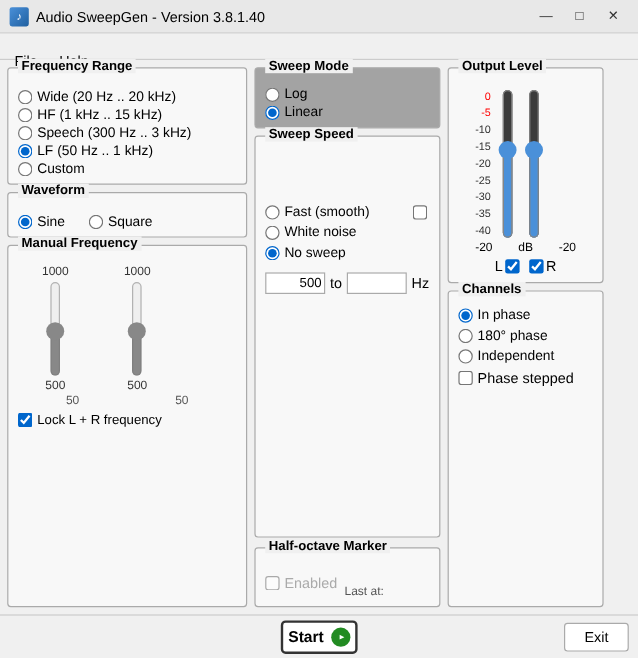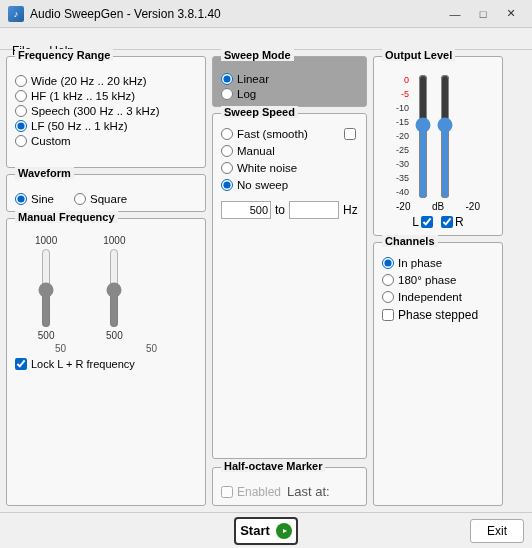--- a/index.html
+++ b/index.html
@@ -70,21 +70,21 @@
     }
     .main-content {
       display: flex;
       padding: 6px;
       gap: 6px;
       height: calc(548px - 50px - 36px);
     }
     .panel {
       border: 1px solid #aaa;
       border-radius: 3px;
-      padding: 20px 8px;
+      padding: 6px 8px;
       position: relative;
       background: #f8f8f8;
     }
     .panel-title {
       position: absolute;
       top: -8px;
       left: 8px;
       background: #f0f0f0;
       padding: 0 3px;
       font-size: 11px;
@@ -352,22 +352,23 @@
       cursor: pointer;
     }
     
     .phase-stepped-row {
       display: flex;
       align-items: center;
       gap: 4px;
       margin-top: 0;
     }
     .last-at-text {
-      font-size: 13px;
+      font-size: 10px;
       color: #555;
+      margin-top: 15px;
     }
     .enabled-row {
       display: flex;
       align-items: center;
       gap: 4px;
     }
   </style>
 </head>
 <body>
 
@@ -460,49 +461,45 @@
       </div>
     </div>
   </div>
 
   <div class="mid-col">
 
     <div class="sweep-mode-panel" style="padding-top:10px;">
       <span class="panel-title">Sweep Mode</span>
       <div class="radio-group" style="margin-top:6px;">
         <label class="radio-row">
+          <input type="radio" name="sweepMode" style="">
+          <span>Log</span>
+        </label>
+        <label class="radio-row">
           <input type="radio" name="sweepMode" checked="" style="">
           <span>Linear</span>
         </label>
-        <label class="radio-row">
-          <input type="radio" name="sweepMode" style="">
-          <span>Log</span>
-        </label>
       </div>
     </div>
 
     <div class="sweep-speed-panel" style="padding-top:10px;">
       <span class="panel-title">Sweep Speed</span>
 
       <div class="radio-group" style="margin-top:4px; gap:5px;">
 
-        <div style="display:flex; align-items:flex-end; justify-content:space-between;">
+        <div style="display:flex; align-items:flex-end; justify-content:space-between;margin-top:43px;">
           <label class="radio-row">
             <input type="radio" name="sweepSpeed" style="">
             <span>Fast (smooth)</span>
           </label>
           <input type="checkbox" style="margin-right: 2px;">
         </div>
 
 
 
-        <label class="radio-row">
-          <input type="radio" name="sweepSpeed" style="">
-          <span>Manual</span>
-        </label>
 
         <label class="radio-row">
           <input type="radio" name="sweepSpeed" style="">
           <span>White noise</span>
         </label>
 
         <label class="radio-row">
           <input type="radio" name="sweepSpeed" checked="" style="">
           <span>No sweep</span>
         </label>

